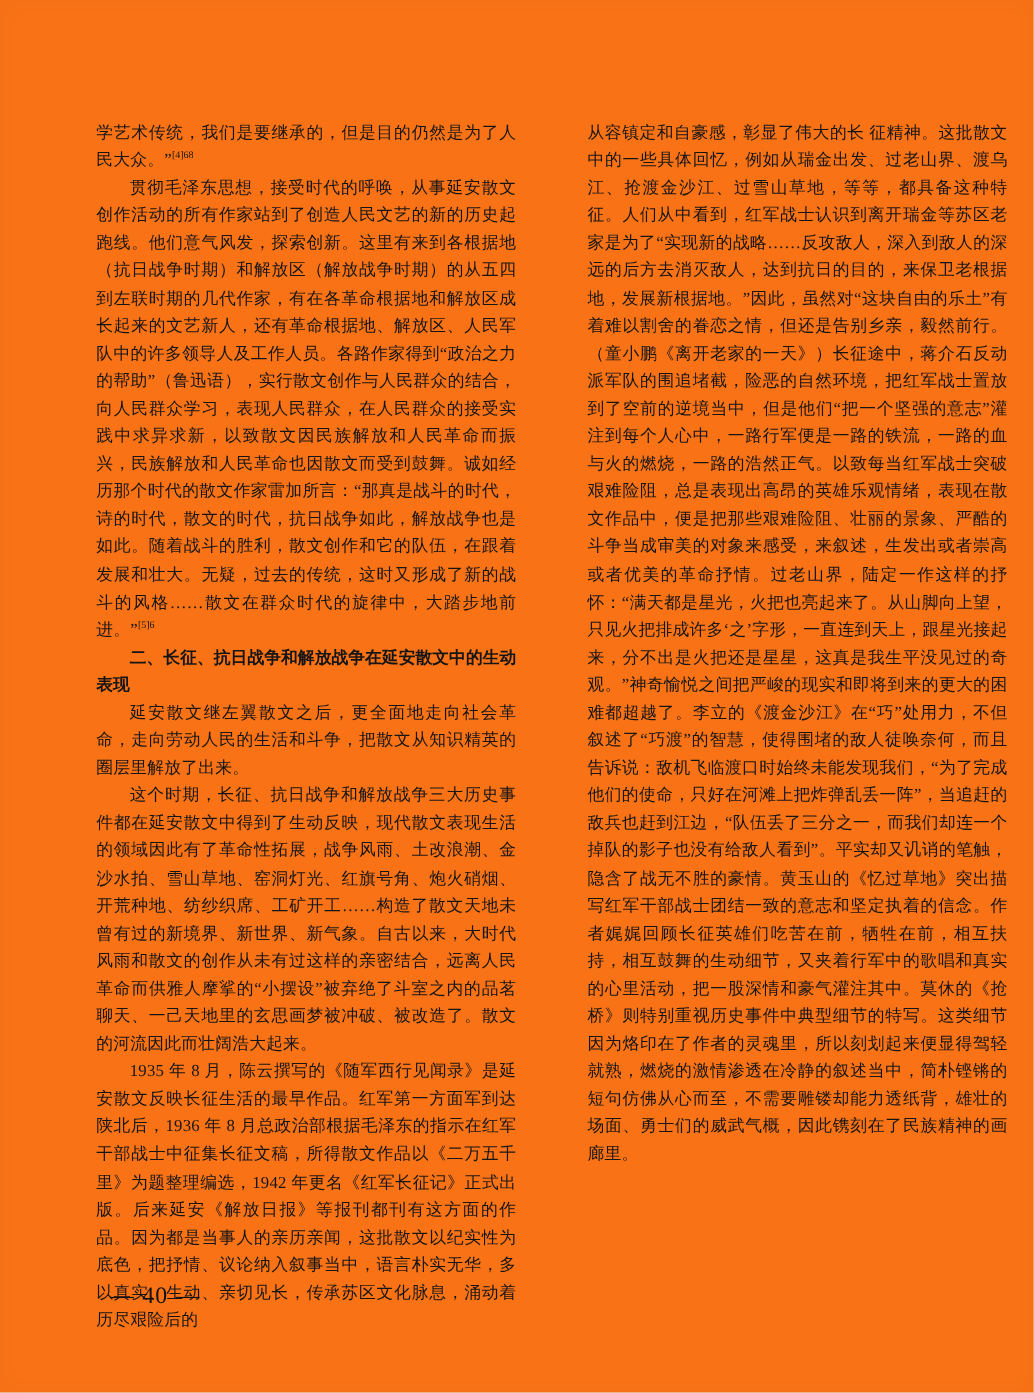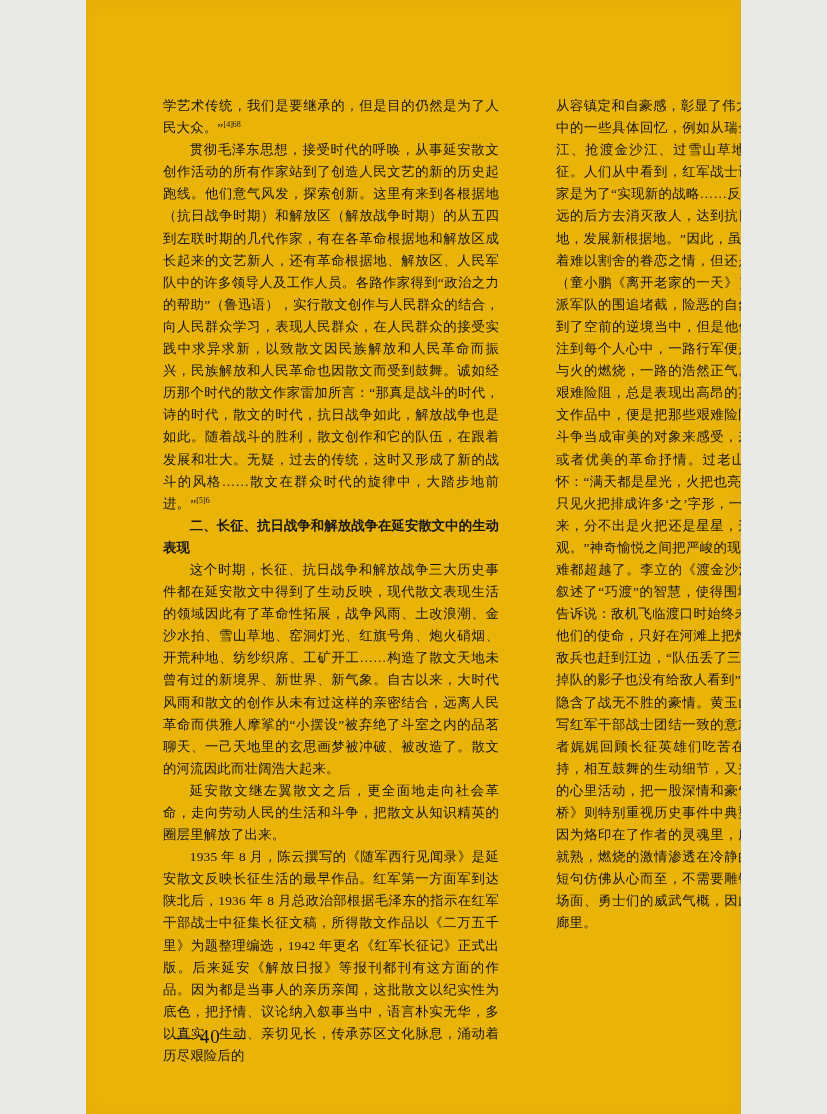--- a/index.html
+++ b/index.html
@@ -2,24 +2,24 @@
 <html><head>
 <meta charset="utf-8">
 <style>
   html, body {
     margin: 0;
     padding: 0;
     background: #e9e9e7;
   }
   .page {
     position: relative;
-    width: 655px;
+    width: 827px;
     height: 1114px;
     margin: 0 auto;
-    background: #eab308;
+    background: #f97316;
     box-shadow: inset 0 0 18px rgba(0,0,0,0.03);
     font-family: "Liberation Serif", "DejaVu Serif", serif;
     color: #151515;
     overflow: hidden;
   }
   .column {
     position: absolute;
     top: 95px;
     width: 336px;
     font-size: 13.4px;
@@ -57,21 +57,21 @@
   }
 </style>
 </head>
 <body>
 
 <div class="page">
   <div class="column col-left">
       <p><span>学艺术传统，我们是要继承的，但是目的仍然是为了人民大众。”</span><sup>[4]68</sup></p>
       <p class="indent"><span>贯彻毛泽东思想，接受时代的呼唤，从事延安散文创作活动的所有作家站到了创造人民文艺的新的历史起跑线。他们意气风发，探索创新。这里有来到各根据地（抗日战争时期）和解放区（解放战争时期）的从五四到左联时期的几代作家，有在各革命根据地和解放区成长起来的文艺新人，还有革命根据地、解放区、人民军队中的许多领导人及工作人员。各路作家得到“政治之力的帮助”（鲁迅语），实行散文创作与人民群众的结合，向人民群众学习，表现人民群众，在人民群众的接受实践中求异求新，以致散文因民族解放和人民革命而振兴，民族解放和人民革命也因散文而受到鼓舞。诚如经历那个时代的散文作家雷加所言：“那真是战斗的时代，诗的时代，散文的时代，抗日战争如此，解放战争也是如此。随着战斗的胜利，散文创作和它的队伍，在跟着发展和壮大。无疑，过去的传统，这时又形成了新的战斗的风格……散文在群众时代的旋律中，大踏步地前进。”</span><sup>[5]6</sup></p>
       <p class="indent bold"><span>二、长征、抗日战争和解放战争在延安散文中的生动表现</span></p>
+      <p class="indent"><span>延安散文继左翼散文之后，更全面地走向社会革命，走向劳动人民的生活和斗争，把散文从知识精英的圈层里解放了出来。</span></p>
       <p class="indent"><span>这个时期，长征、抗日战争和解放战争三大历史事件都在延安散文中得到了生动反映，现代散文表现生活的领域因此有了革命性拓展，战争风雨、土改浪潮、金沙水拍、雪山草地、窑洞灯光、红旗号角、炮火硝烟、开荒种地、纺纱织席、工矿开工……构造了散文天地未曾有过的新境界、新世界、新气象。自古以来，大时代风雨和散文的创作从未有过这样的亲密结合，远离人民革命而供雅人摩挲的“小摆设”被弃绝了斗室之内的品茗聊天、一己天地里的玄思画梦被冲破、被改造了。散文的河流因此而壮阔浩大起来。</span></p>
-      <p class="indent"><span>延安散文继左翼散文之后，更全面地走向社会革命，走向劳动人民的生活和斗争，把散文从知识精英的圈层里解放了出来。</span></p>
       <p class="indent"><span>1935 年 8 月，陈云撰写的《随军西行见闻录》是延安散文反映长征生活的最早作品。红军第一方面军到达陕北后，1936 年 8 月总政治部根据毛泽东的指示在红军干部战士中征集长征文稿，所得散文作品以《二万五千里》为题整理编选，1942 年更名《红军长征记》正式出版。后来延安《解放日报》等报刊都刊有这方面的作品。因为都是当事人的亲历亲闻，这批散文以纪实性为底色，把抒情、议论纳入叙事当中，语言朴实无华，多以真实、生动、亲切见长，传承苏区文化脉息，涌动着历尽艰险后的</span></p>
     </div>
   <div class="column col-right">
       <p><span>从容镇定和自豪感，彰显了伟大的长 征精神。这批散文中的一些具体回忆，例如从瑞金出发、过老山界、渡乌江、抢渡金沙江、过雪山草地，等等，都具备这种特征。人们从中看到，红军战士认识到离开瑞金等苏区老家是为了“实现新的战略……反攻敌人，深入到敌人的深远的后方去消灭敌人，达到抗日的目的，来保卫老根据地，发展新根据地。”因此，虽然对“这块自由的乐土”有着难以割舍的眷恋之情，但还是告别乡亲，毅然前行。（童小鹏《离开老家的一天》）长征途中，蒋介石反动派军队的围追堵截，险恶的自然环境，把红军战士置放到了空前的逆境当中，但是他们“把一个坚强的意志”灌注到每个人心中，一路行军便是一路的铁流，一路的血与火的燃烧，一路的浩然正气。以致每当红军战士突破艰难险阻，总是表现出高昂的英雄乐观情绪，表现在散文作品中，便是把那些艰难险阻、壮丽的景象、严酷的斗争当成审美的对象来感受，来叙述，生发出或者崇高或者优美的革命抒情。过老山界，陆定一作这样的抒怀：“满天都是星光，火把也亮起来了。从山脚向上望，只见火把排成许多‘之’字形，一直连到天上，跟星光接起来，分不出是火把还是星星，这真是我生平没见过的奇观。”神奇愉悦之间把严峻的现实和即将到来的更大的困难都超越了。李立的《渡金沙江》在“巧”处用力，不但叙述了“巧渡”的智慧，使得围堵的敌人徒唤奈何，而且告诉说：敌机飞临渡口时始终未能发现我们，“为了完成他们的使命，只好在河滩上把炸弹乱丢一阵”，当追赶的敌兵也赶到江边，“队伍丢了三分之一，而我们却连一个掉队的影子也没有给敌人看到”。平实却又讥诮的笔触，隐含了战无不胜的豪情。黄玉山的《忆过草地》突出描写红军干部战士团结一致的意志和坚定执着的信念。作者娓娓回顾长征英雄们吃苦在前，牺牲在前，相互扶持，相互鼓舞的生动细节，又夹着行军中的歌唱和真实的心里活动，把一股深情和豪气灌注其中。莫休的《抢桥》则特别重视历史事件中典型细节的特写。这类细节因为烙印在了作者的灵魂里，所以刻划起来便显得驾轻就熟，燃烧的激情渗透在冷静的叙述当中，简朴铿锵的短句仿佛从心而至，不需要雕镂却能力透纸背，雄壮的场面、勇士们的威武气概，因此镌刻在了民族精神的画廊里。</span></p>
     </div>
   <div class="page-number">— 40 —</div>
 </div>
 
 </body></html>

